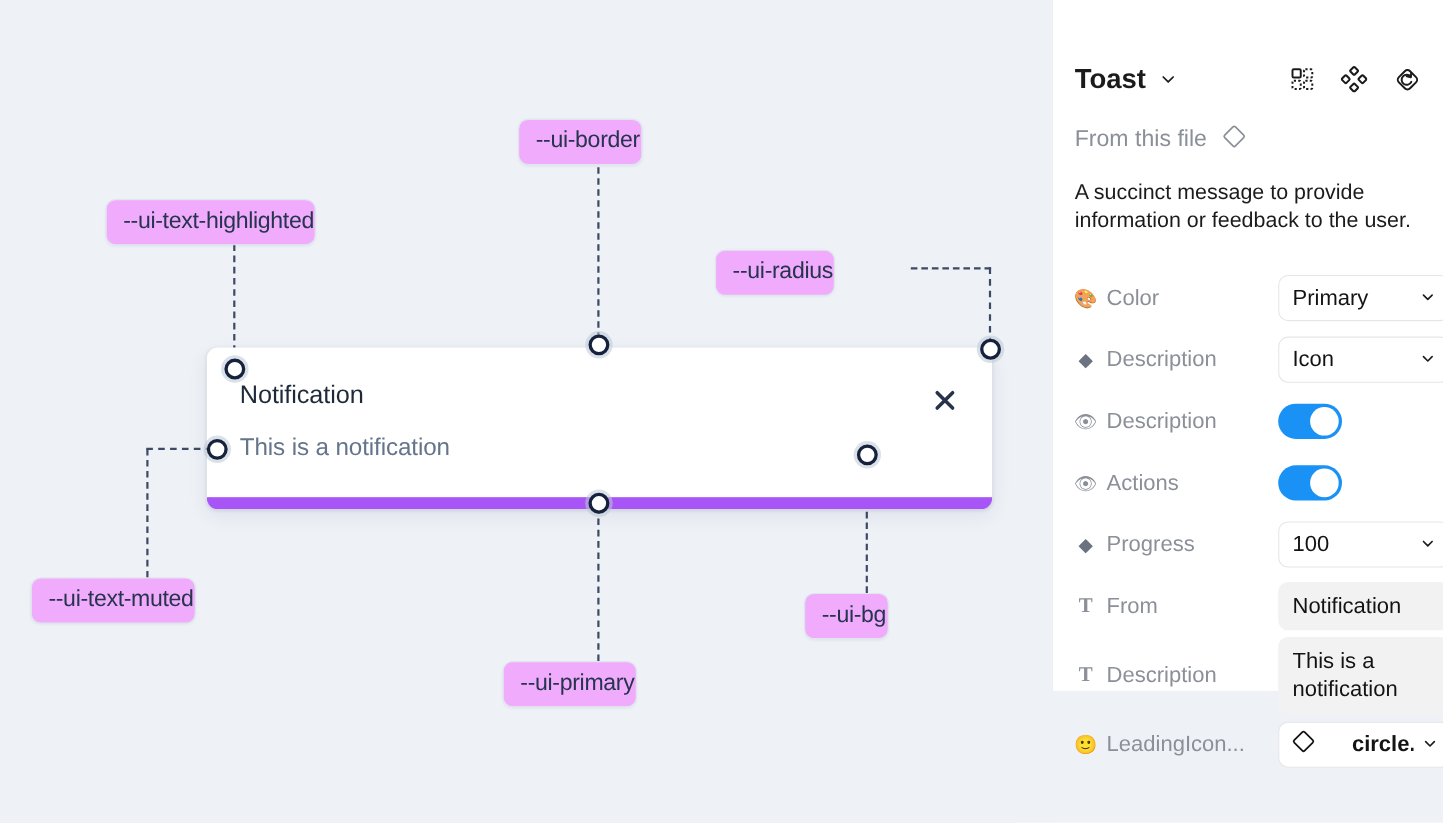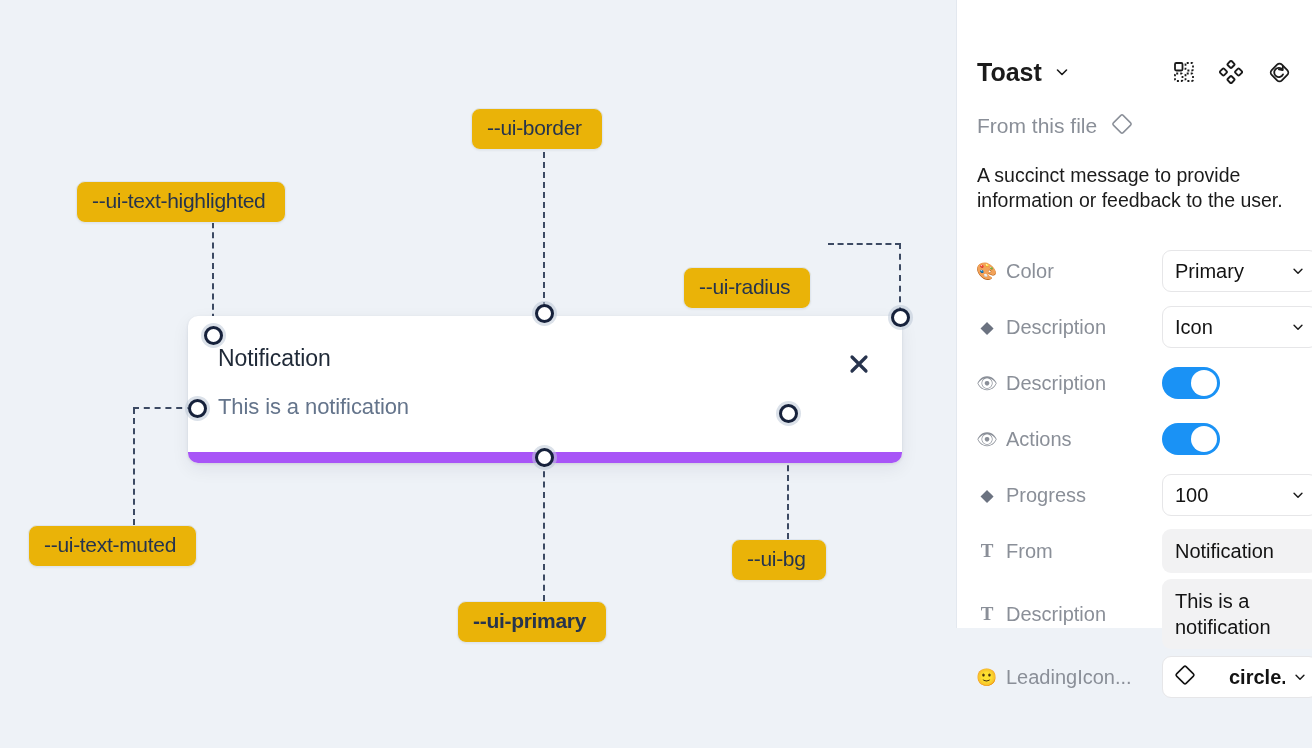--- a/index.html
+++ b/index.html
@@ -46,24 +46,24 @@
     background: #e9e9ef;
   }
   #toast-progress-fill {
     position: absolute; left: 0; bottom: 0; height: 11px;
     background: #a855f7;
   }
 
   
   .pill {
     position: absolute;
-    background: #eab308;
+    background: #f0abfc;
     border: 1px solid #dfe6ee;
     border-radius: 9px;
-    padding: 7px 20px 9px 15px;
+    padding: 7px 1px 9px 15px;
     font-size: 21px;
     color: #26344d;
     white-space: nowrap;
     box-shadow: 0 1px 2px rgba(23,34,59,.05);
     letter-spacing: -0.3px;
   }
 
   
   .dash-v { position: absolute; border-left: 2.5px dashed #3c4a63; }
   .dash-h { position: absolute; border-top: 2.5px dashed #3c4a63; }
@@ -172,25 +172,25 @@
       <div id="toast-close">
         <svg width="22" height="22" viewBox="0 0 22 22" aria-hidden="true">
           <path d="M4 4 L18 18 M18 4 L4 18" stroke="#27334d" stroke-width="3.2" stroke-linecap="round"></path>
         </svg>
       </div>
       <div id="toast-progress-track">
         <div id="toast-progress-fill" style="width:100%;"></div>
       </div>
     </div>
 
-    <div class="pill" style="left:76px; top:181px;">--ui-text-highlighted</div>
+    <div class="pill" style="left:96px; top:181px;">--ui-text-highlighted</div>
     <div class="pill" style="left:471px; top:108px;">--ui-border</div>
-    <div class="pill" style="left:683px; top:227px;margin-top:40px;">--ui-radius</div>
+    <div class="pill" style="left:650px; top:227px;">--ui-radius</div>
     <div class="pill" style="left:28px;  top:525px;">--ui-text-muted</div>
-    <div class="pill" style="left:457px; top:601px;font-weight:bold;">--ui-primary</div>
+    <div class="pill" style="left:457px; top:601px;">--ui-primary</div>
     <div class="pill" style="left:731px; top:539px;">--ui-bg</div>
 
     <div class="anchor" style="left:204px; top:326px;"></div>
     <div class="anchor" style="left:535px; top:304px;"></div>
     <div class="anchor" style="left:891px; top:308px;"></div>
     <div class="anchor" style="left:188px; top:399px;"></div>
     <div class="anchor" style="left:535px; top:448px;"></div>
     <div class="anchor" style="left:779px; top:404px;"></div>
   </div>
 

